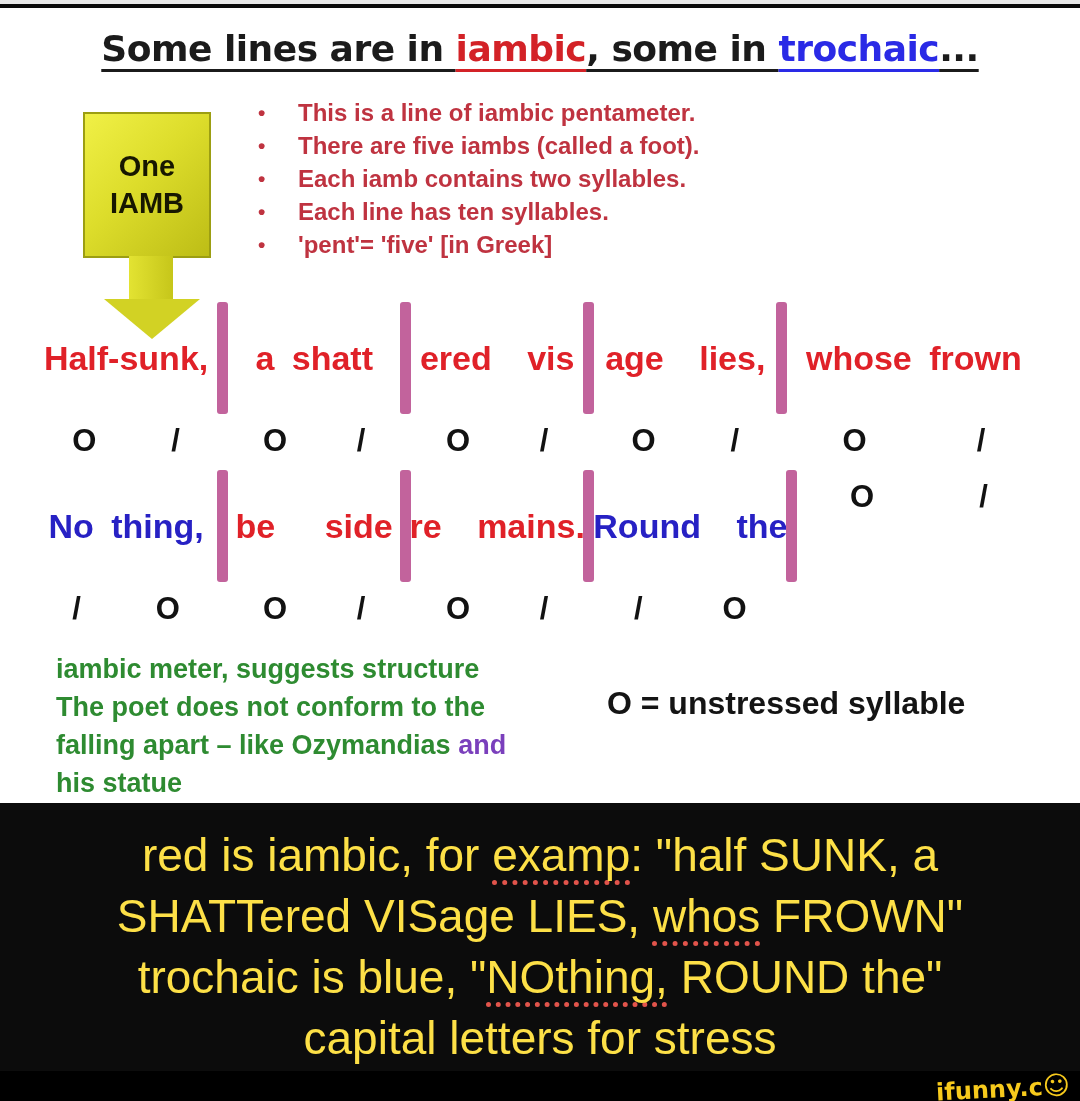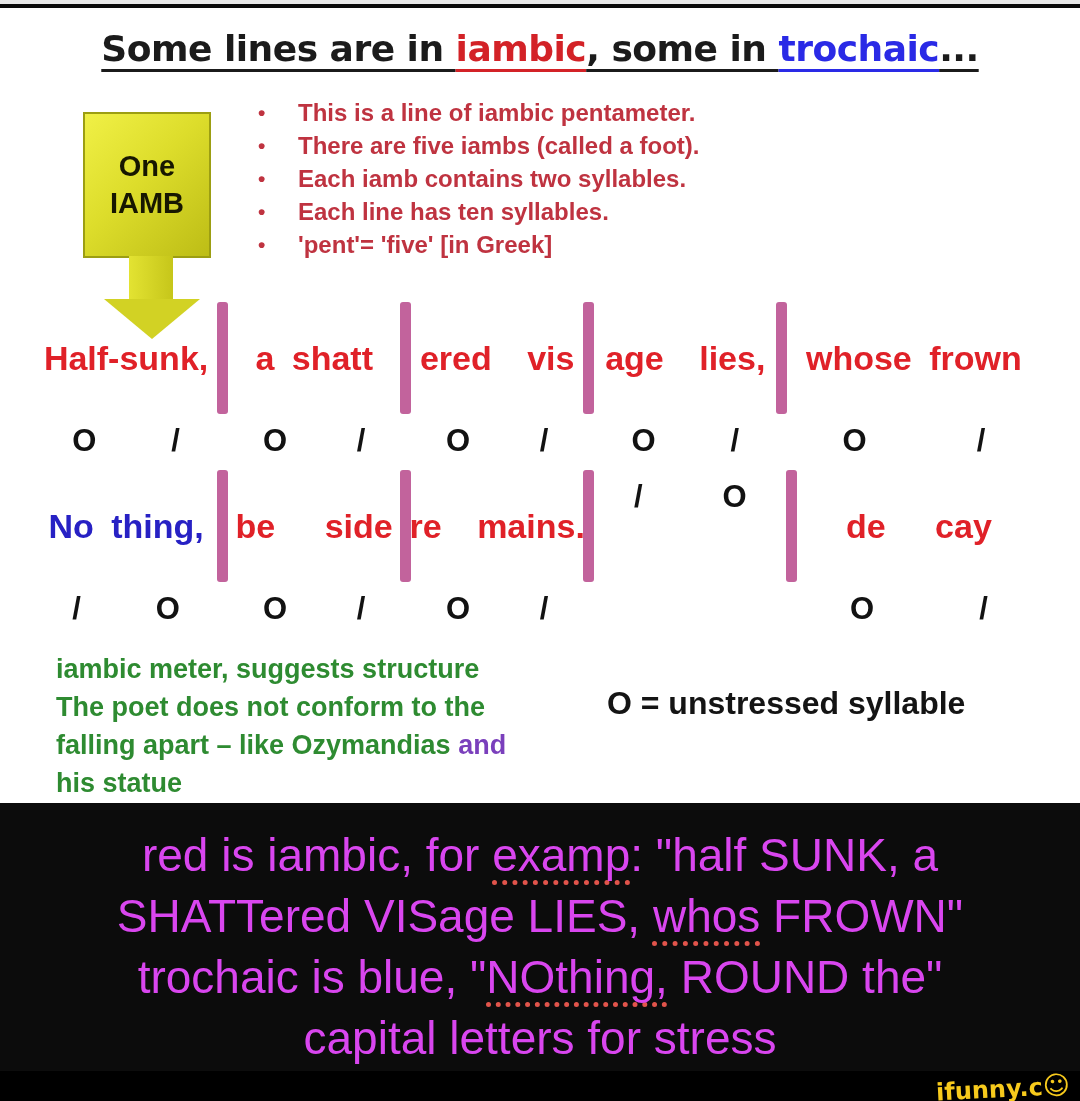--- a/index.html
+++ b/index.html
@@ -78,21 +78,21 @@
   }
   .purple{color:#7a3fbc;}
   .legend{
     position:absolute;left:607px;top:678px;
     font-weight:700;font-size:32px;line-height:43px;color:#141414;white-space:nowrap;text-align:center;
   }
 
   
   .caption{
     position:absolute;left:0;top:799px;width:100%;height:268px;
-    background:#0c0c0c;color:#d946ef;text-align:center;
+    background:#0c0c0c;color:#fde047;text-align:center;
     font-size:46px;line-height:61px;padding-top:22px;box-sizing:border-box;
     white-space:nowrap;
   }
   .squiggle{
     text-decoration:underline dotted #e2544b;
     text-decoration-thickness:5px;text-underline-offset:9px;
     text-decoration-skip-ink:none;
   }
   .footer{
     position:absolute;left:0;bottom:0;width:100%;height:34px;background:#000000;
@@ -206,28 +206,28 @@
     <div class="bar"></div>
     <div class="foot f17">
       <div class="word-row w-red g-md">re mains.</div>
       <div class="stress-row">
         <span>O</span>
         <span>/</span>
       </div>
     </div>
     <div class="bar"></div>
     <div class="foot f19">
+      <div class="word-row w-blue g-md">Round the</div>
       <div class="stress-row">
         <span>/</span>
         <span>O</span>
       </div>
     </div>
     <div class="bar"></div>
     <div class="foot f24">
-      <div class="word-row w-red g-lg">de cay</div>
       <div class="stress-row">
         <span>O</span>
         <span>/</span>
       </div>
     </div>
   </div>
 
   <div class="green-note">
     <div>iambic meter, suggests structure</div>
     <div>The poet does not conform to the</div>

